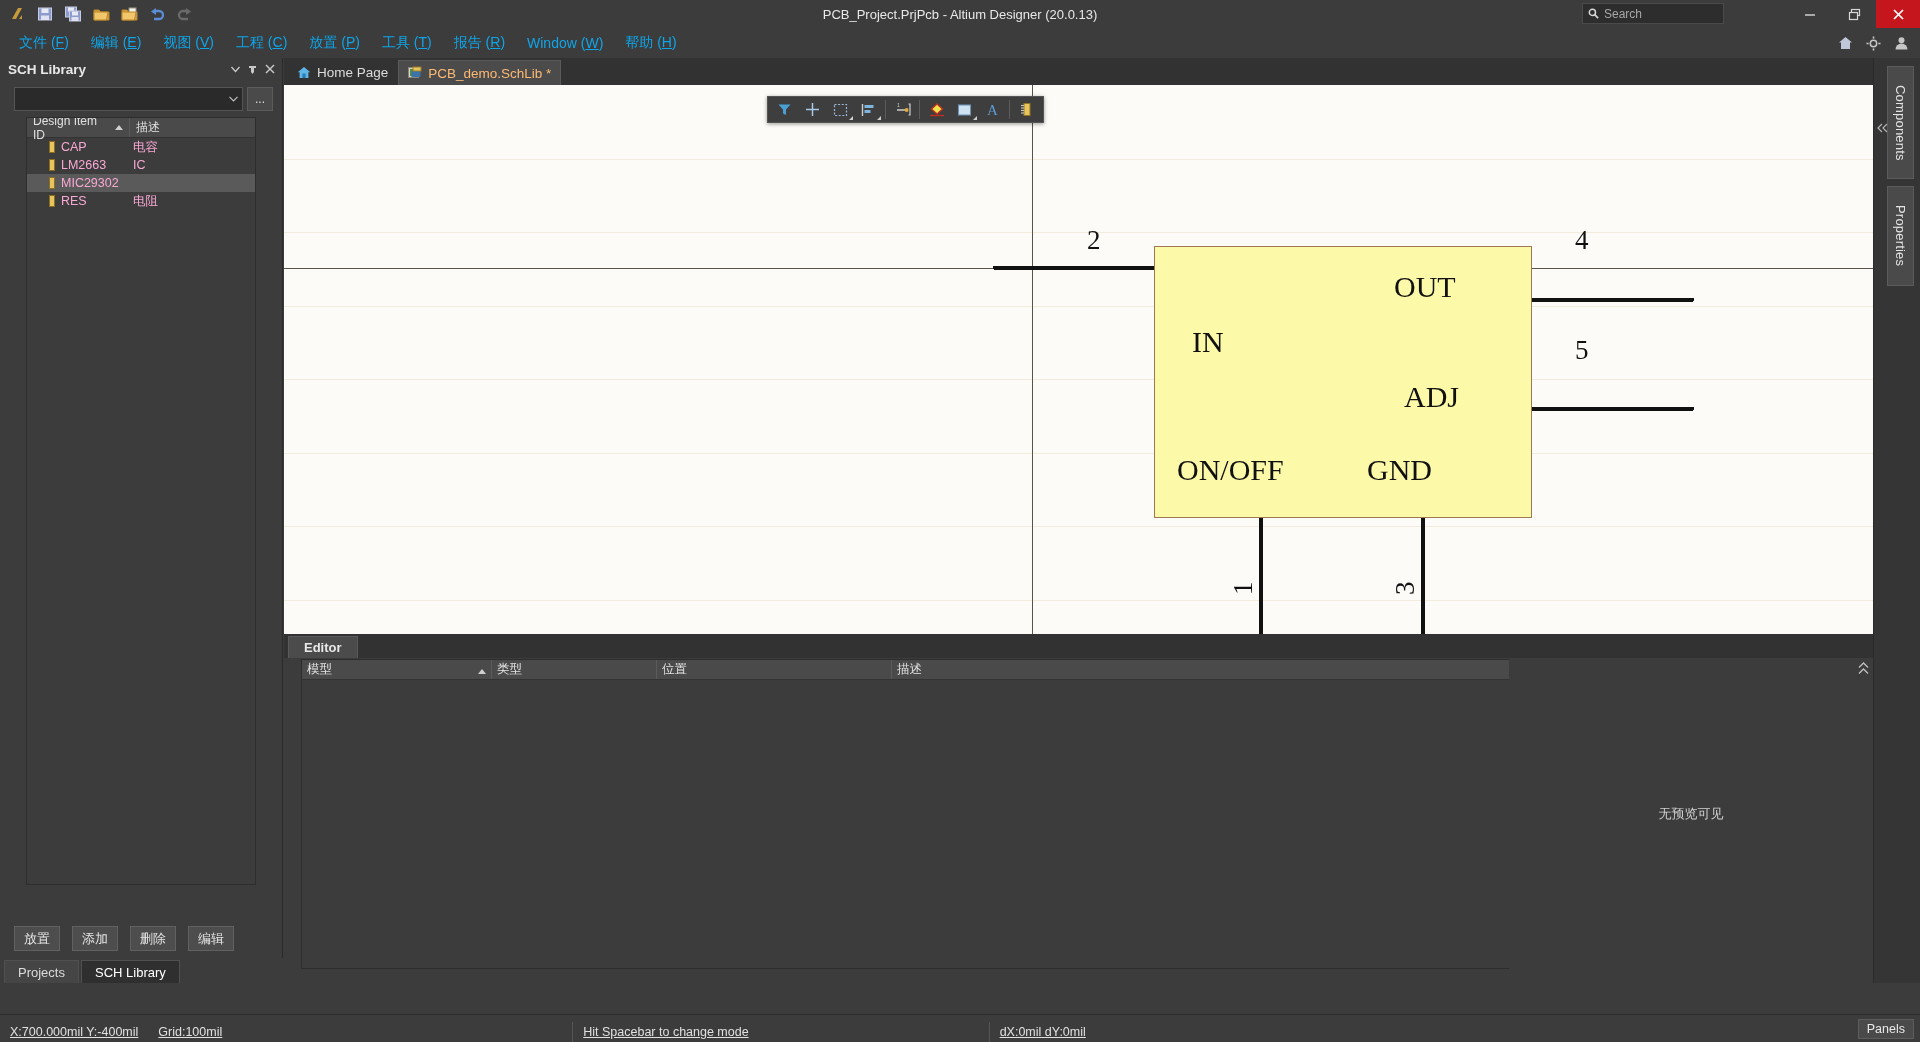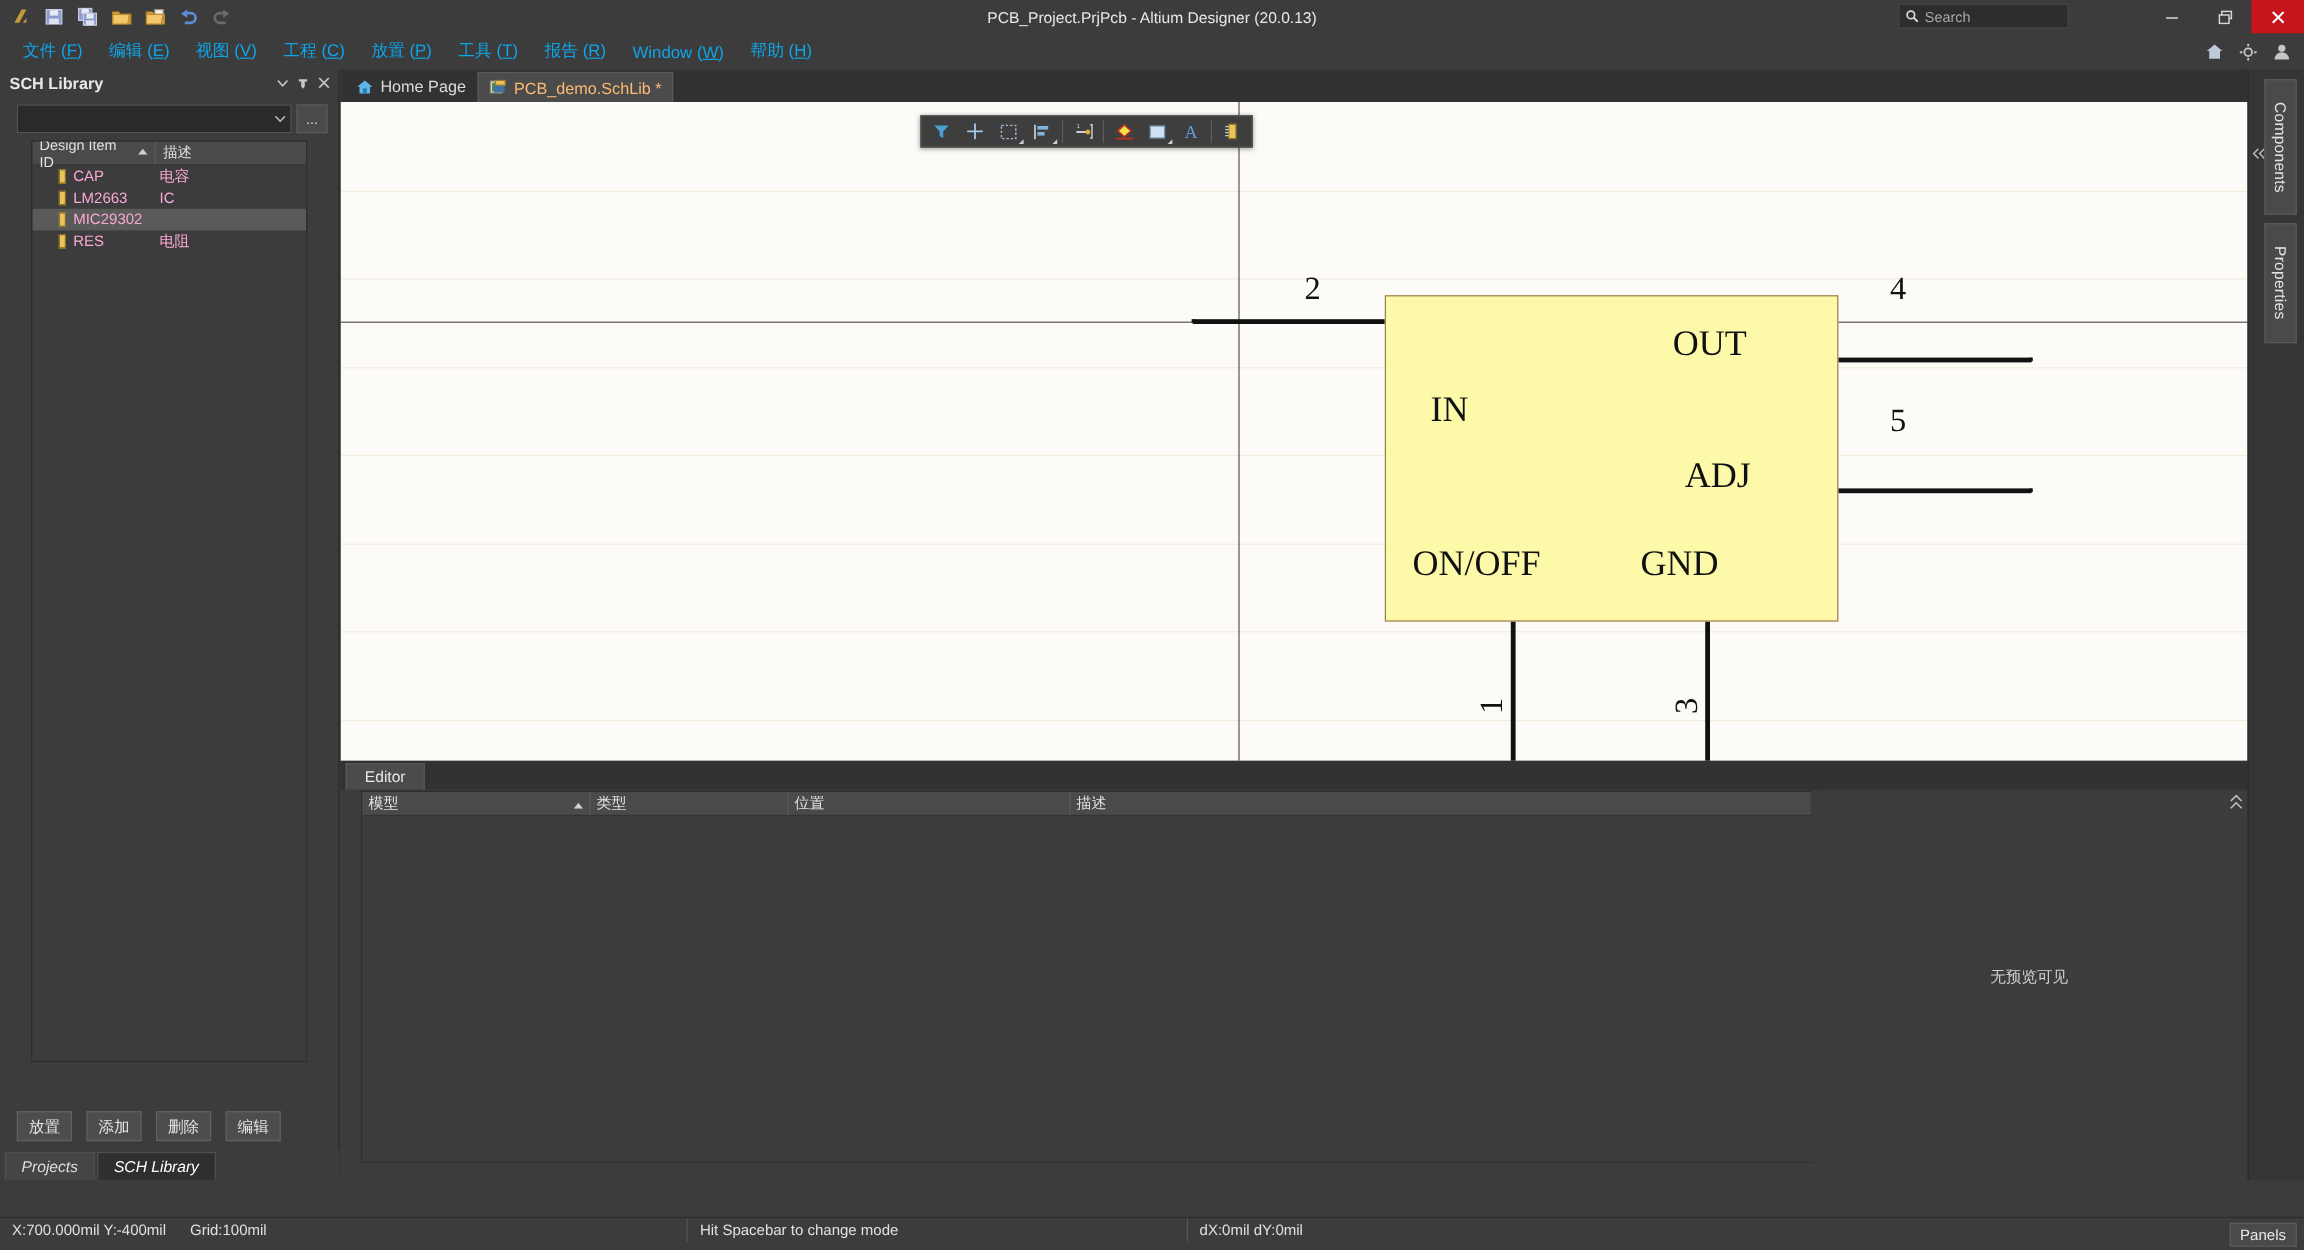--- a/index.html
+++ b/index.html
@@ -120,21 +120,20 @@
   
   .lpanel-tabs {
     position: absolute; left: 0; bottom: 0; width: 283px; height: 25px;
     display: flex; align-items: flex-end; padding-left: 4px; gap: 2px;
     background: #3c3c3c;
   }
   .ltab {
     height: 22px; padding: 11px 13px; font-size: 13px; color: #dcdcdc;
     display: flex; align-items: center; background: #454545; border: 1px solid #505050;
     border-bottom: none;
-    font-style: italic;
   }
   .ltab.active { background: #2f2f2f; color: #fff; }
 
   
   .tabbar {
     position: absolute; left: 284px; top: 58px; width: 1589px; height: 27px;
     background: #323232; display: flex; align-items: flex-end; padding-left: 4px; gap: 1px;
   }
   .etab {
     height: 25px; padding: 0 9px; display: flex; align-items: center; gap: 6px;
@@ -184,21 +183,21 @@
     position: absolute; right: 1px; bottom: 1px;
     width: 0; height: 0; border-left: 4px solid transparent; border-bottom: 4px solid #cfcfcf;
   }
 
   
   .editor-strip {
     position: absolute; left: 284px; top: 634px; width: 1589px; height: 24px;
     background: #323232; display: flex; align-items: flex-end; padding-left: 4px;
   }
   .editor-tab {
-    height: 22px; padding: 0 15px; font-size: 13px; font-weight: normal; color: #e8e8e8;
+    height: 22px; padding: 0 15px; font-size: 13px; font-weight: bold; color: #e8e8e8;
     background: #4b4b4b; border: 1px solid #5a5a5a; border-bottom: none;
     display: flex; align-items: center;
   }
 
   
   .mt-wrap {
     position: absolute; left: 301px; top: 659px; width: 1221px; height: 310px;
     border: 1px solid #2d2d2d; background: #3c3c3c;
   }
   .mt-head { display: flex; height: 20px; background: #4a4a4a; border-bottom: 1px solid #333; }
@@ -257,21 +256,21 @@
     display: flex; align-items: center; justify-content: center;
   }
   .vtab span {
     writing-mode: vertical-rl; font-size: 13px; color: #e4e4e4; letter-spacing: .2px;
   }
 
   
   .statusbar {
     position: absolute; left: 0; bottom: 0; width: 1920px; height: 28px;
     background: #3c3c3c; border-top: 1px solid #2c2c2c;
-    display: flex; align-items: flex-start; font-size: 12.5px; color: #e0e0e0;
+    display: flex; align-items: flex-end; font-size: 12.5px; color: #e0e0e0; text-decoration: underline;
   }
   .sb-seg { padding: 0 10px; height: 20px; display: flex; align-items: center; }
   .sb-div { width: 1px; height: 20px; background: #555; }
   .sb-panels {
     position: absolute; right: 6px; top: 4px; height: 20px; padding: 0 8px;
     background: #4a4a4a; border: 1px solid #5c5c5c; font-size: 12.5px; color: #e8e8e8;
     display: flex; align-items: center;
   }
 </style>
 </head>

